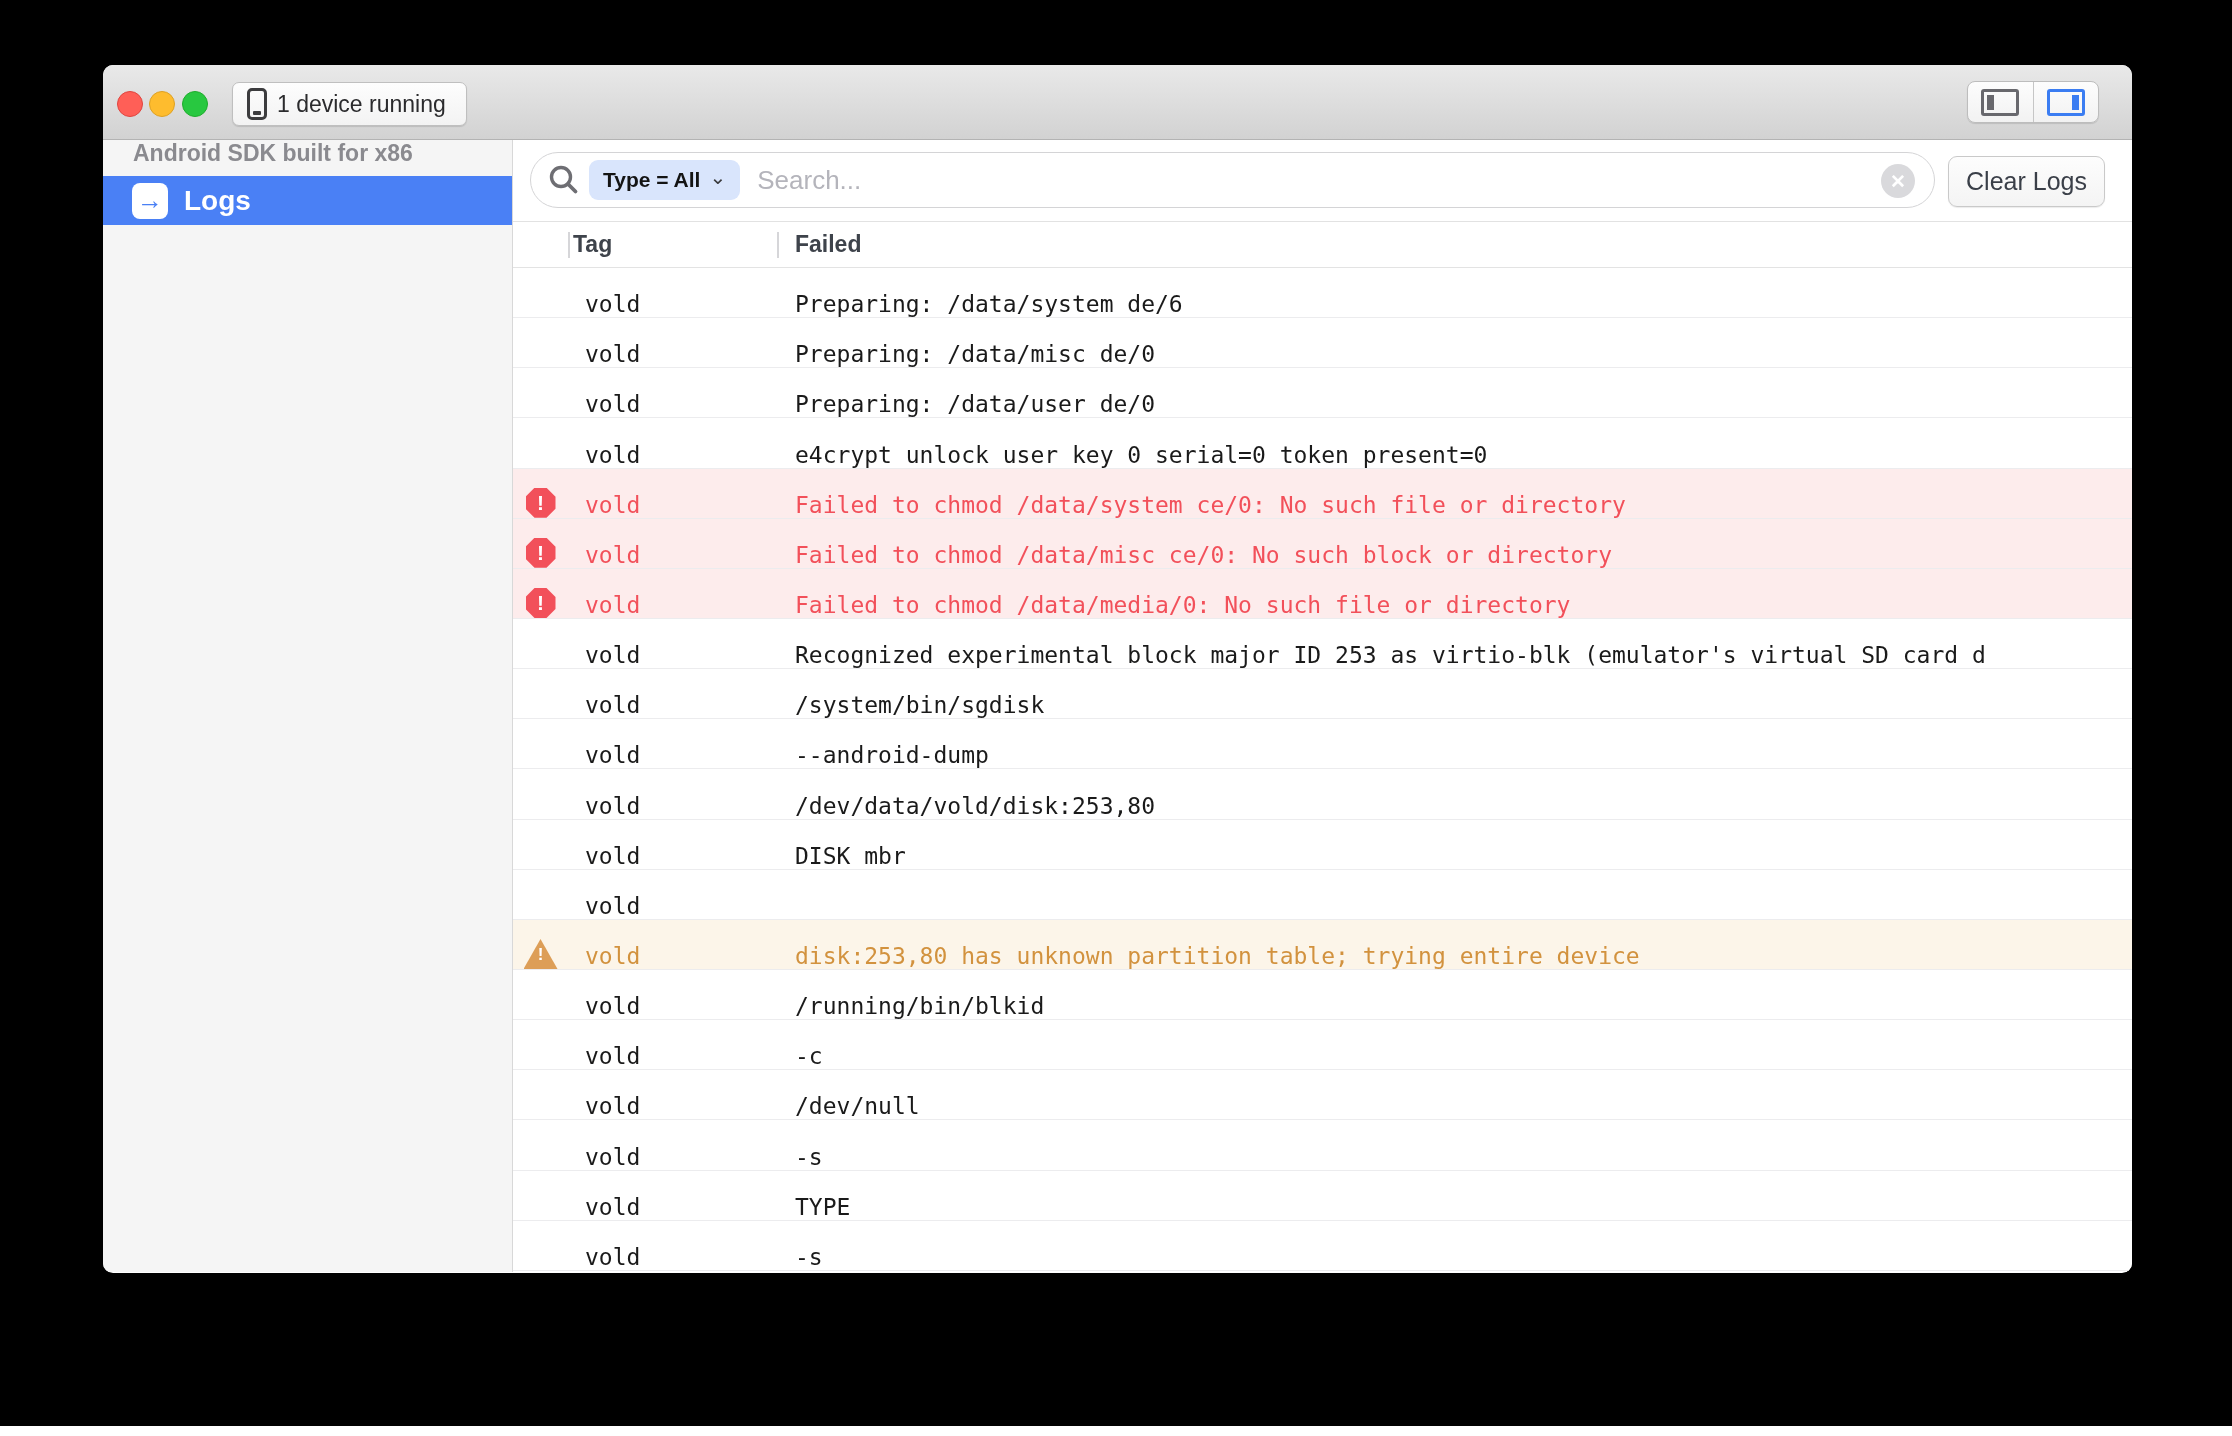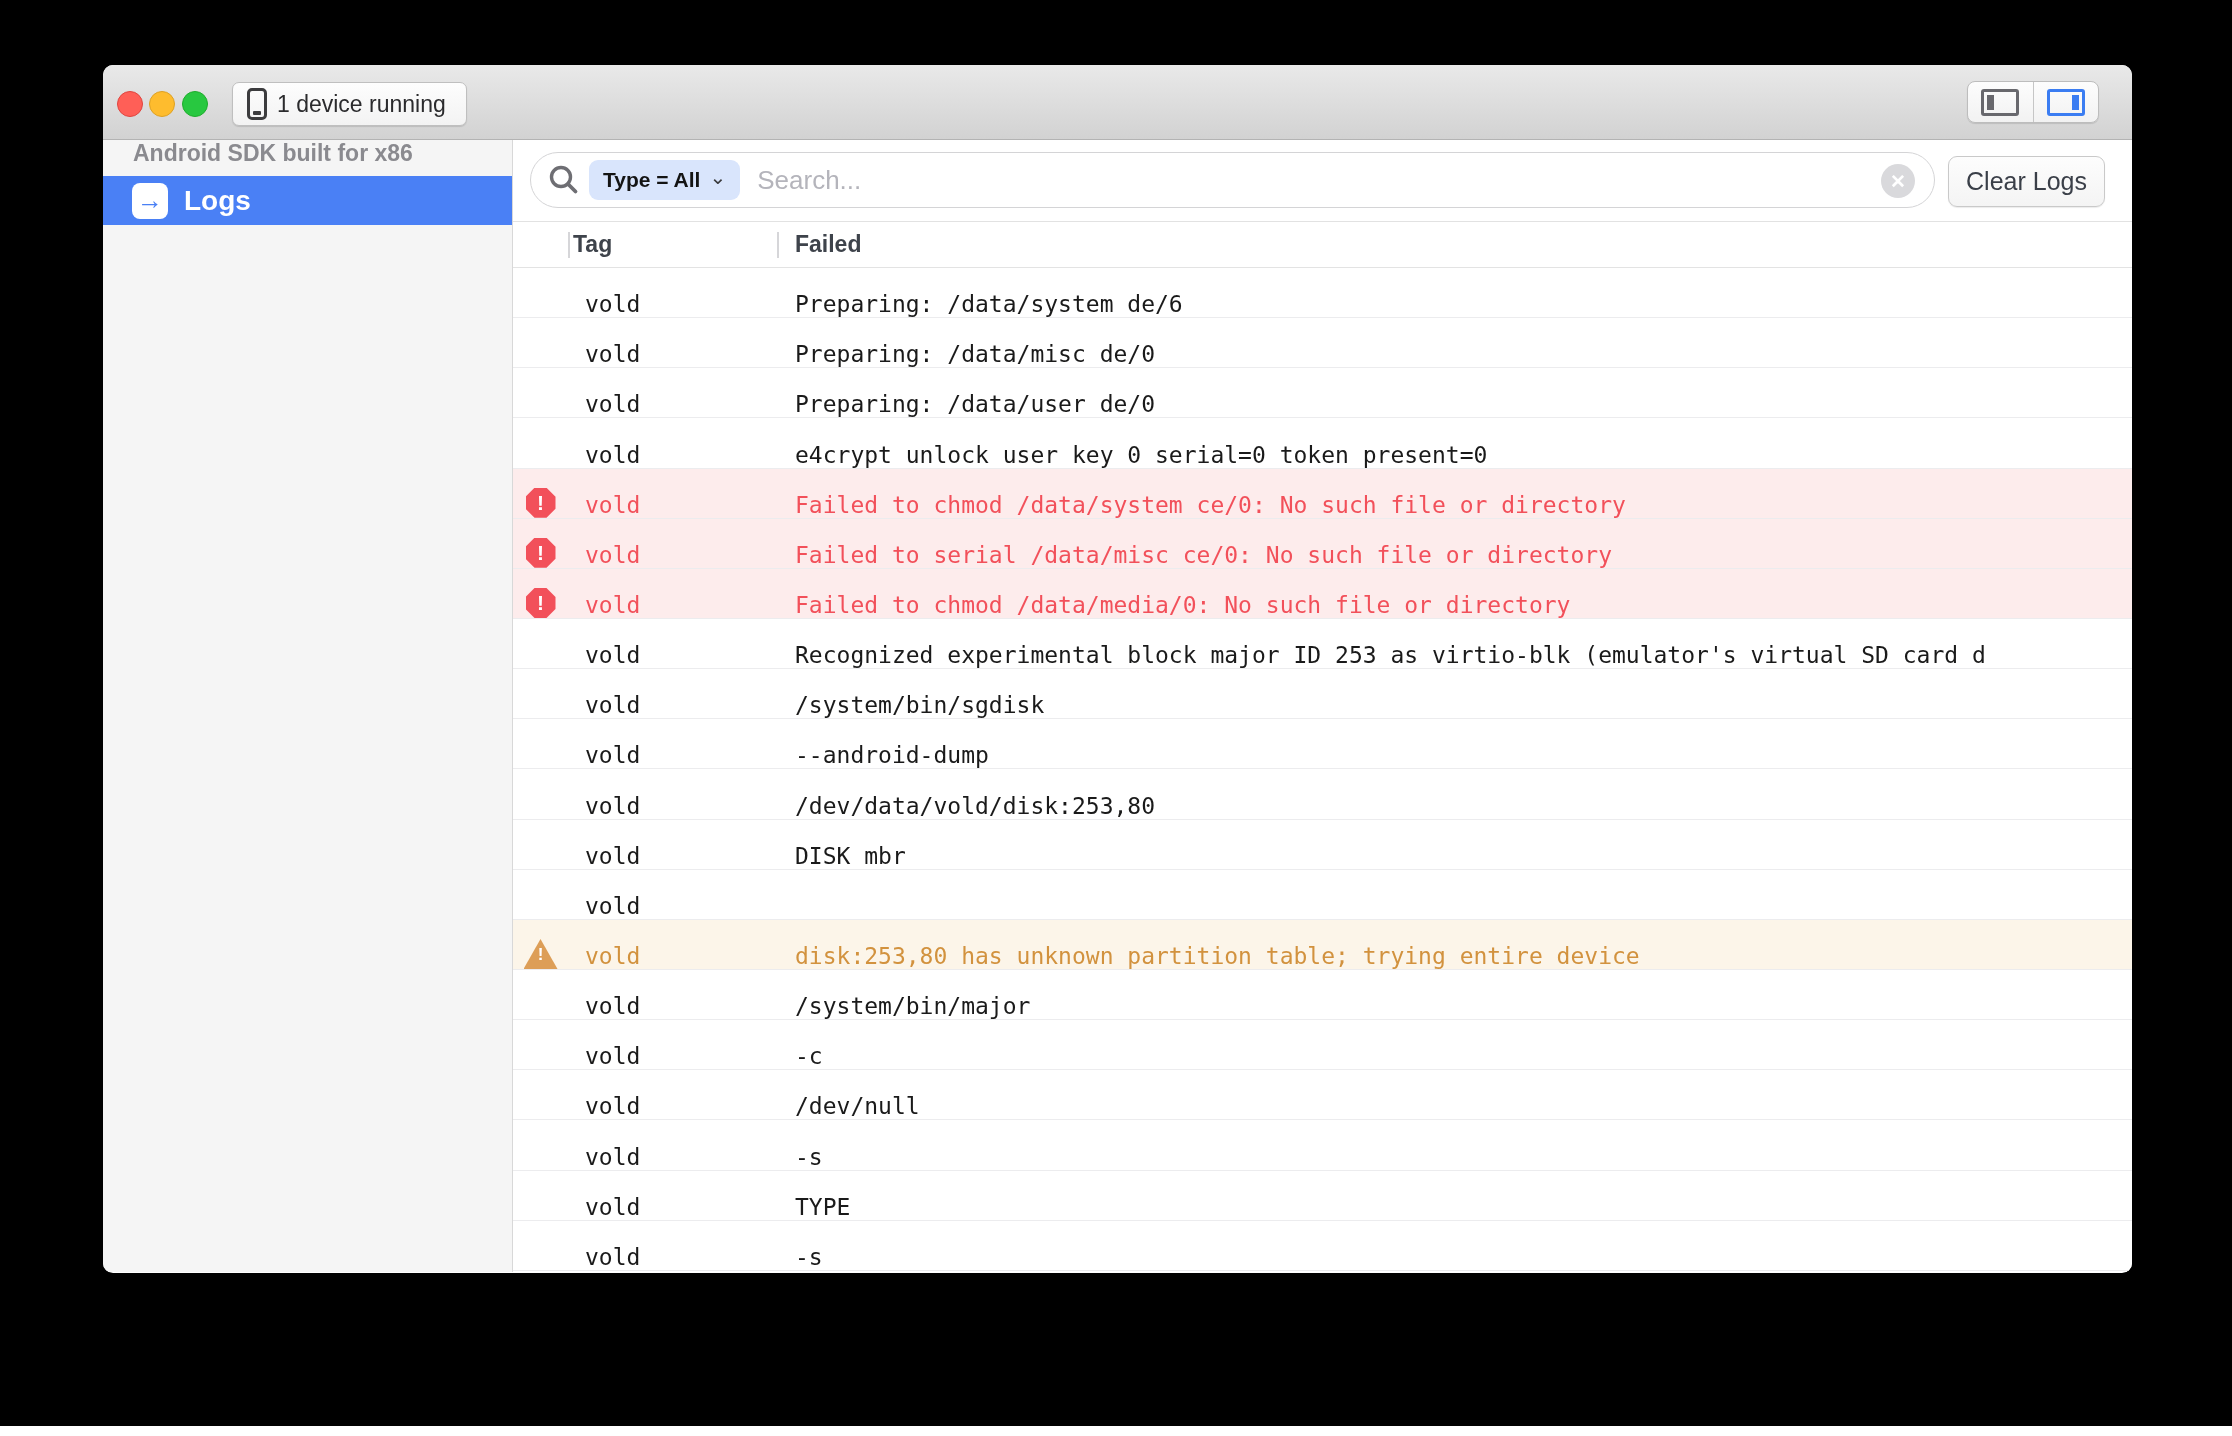--- a/index.html
+++ b/index.html
@@ -187,21 +187,21 @@
                 <div class="err-icon">!</div>
               </div>
               <div class="cell-tag">vold</div>
               <div class="cell-msg">Failed to chmod /data/system_ce/0: No such file or directory</div>
             </div>
             <div class="log-row error">
               <div class="cell-icon">
                 <div class="err-icon">!</div>
               </div>
               <div class="cell-tag">vold</div>
-              <div class="cell-msg">Failed to serial /data/misc_ce/0: No such file or directory</div>
+              <div class="cell-msg">Failed to chmod /data/misc_ce/0: No such block or directory</div>
             </div>
             <div class="log-row error">
               <div class="cell-icon">
                 <div class="err-icon">!</div>
               </div>
               <div class="cell-tag">vold</div>
               <div class="cell-msg">Failed to chmod /data/media/0: No such file or directory</div>
             </div>
             <div class="log-row info">
               <div class="cell-icon"></div>
@@ -238,21 +238,21 @@
                 <div class="warn-icon">
                   <span>!</span>
                 </div>
               </div>
               <div class="cell-tag">vold</div>
               <div class="cell-msg">disk:253,80 has unknown partition table; trying entire device</div>
             </div>
             <div class="log-row info">
               <div class="cell-icon"></div>
               <div class="cell-tag">vold</div>
-              <div class="cell-msg">/system/bin/major</div>
+              <div class="cell-msg">/running/bin/blkid</div>
             </div>
             <div class="log-row info">
               <div class="cell-icon"></div>
               <div class="cell-tag">vold</div>
               <div class="cell-msg">-c</div>
             </div>
             <div class="log-row info">
               <div class="cell-icon"></div>
               <div class="cell-tag">vold</div>
               <div class="cell-msg">/dev/null</div>

